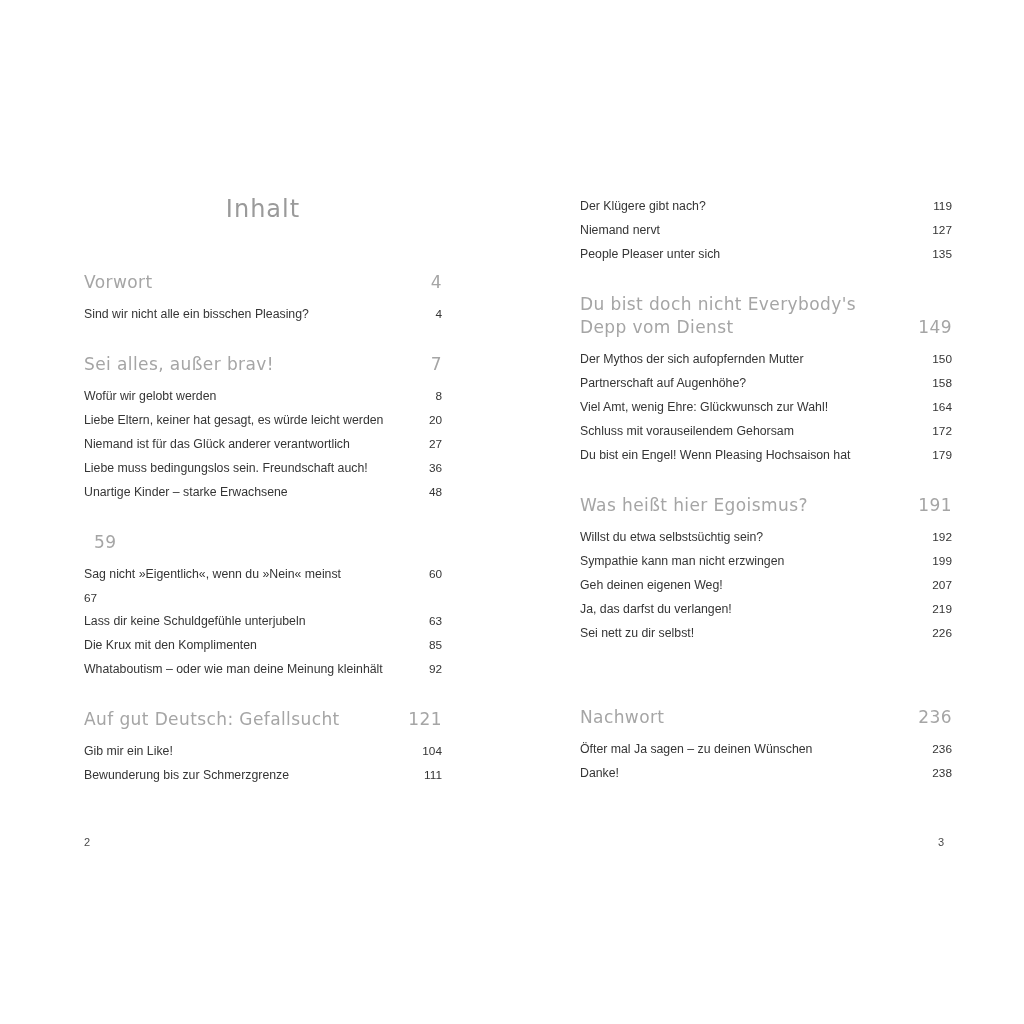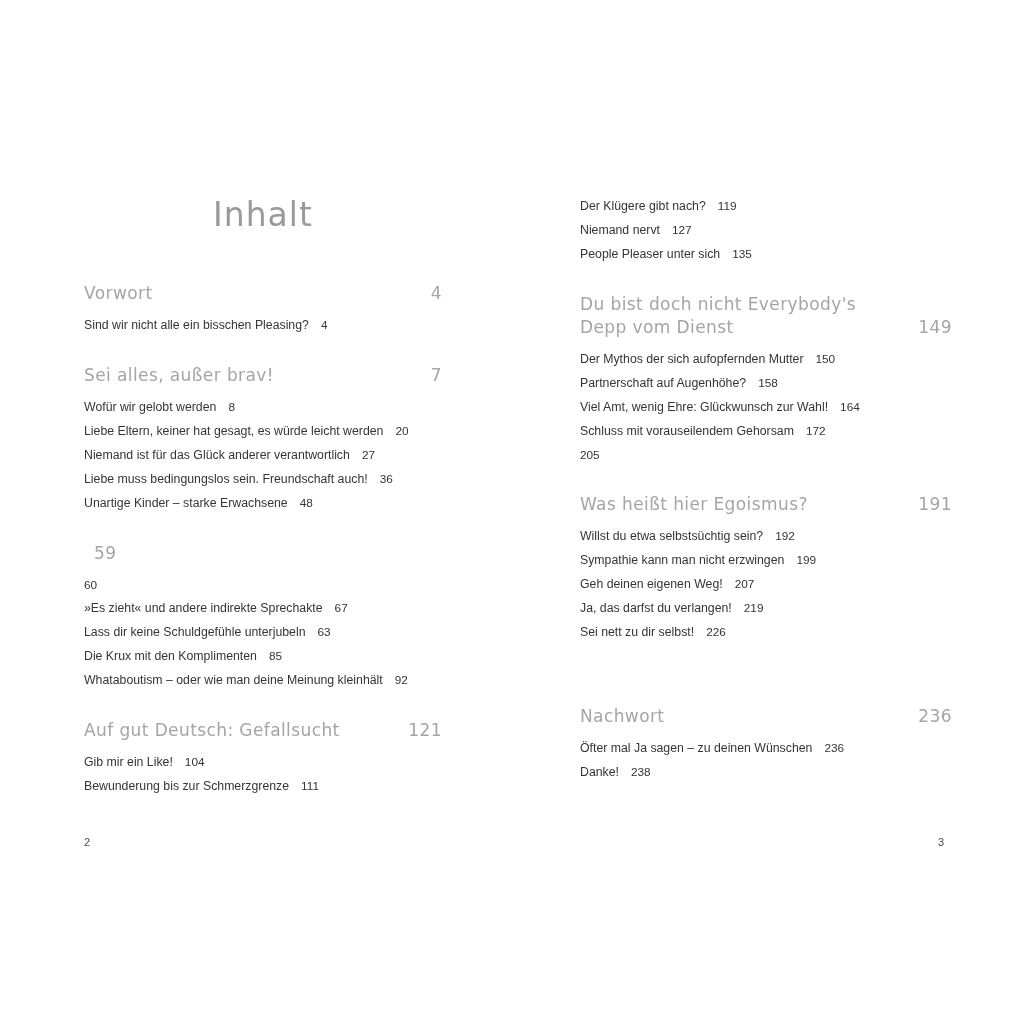--- a/index.html
+++ b/index.html
@@ -33,21 +33,21 @@
     width: 512px;
     padding: 195px 70px 0 84px;
   }
   .page-right {
     width: 512px;
     padding: 195px 72px 0 68px;
   }
 
   .toc-title {
     font-family: "DejaVu Sans", sans-serif;
-    font-size: 33px;
+    font-size: 24px;
     color: #9a9a9a;
     letter-spacing: 1px;
     text-align: center;
     margin: 0 0 48px 0;
     font-weight: 400;
   }
 
   .section {
     margin-bottom: 26px;
   }
@@ -73,21 +73,21 @@
   .section-head .sec-page {
     font-size: 17px;
     white-space: nowrap;
     padding-left: 10px;
     align-self: flex-end;
   }
 
   .entry {
     display: flex;
     align-items: baseline;
-    justify-content: flex-start;
+    justify-content: space-between;
     font-size: 12.3px;
     color: #353535;
     line-height: 1.45;
     padding: 3.1px 0;
   }
   .entry .e-title {
     padding-right: 12px;
   }
   .entry .e-page {
     white-space: nowrap;
@@ -151,24 +151,24 @@
           <span class="e-title">Unartige Kinder – starke Erwachsene</span>
           <span class="e-page">48</span>
         </div>
       </div>
 
       <div class="section">
         <div class="section-head">
           <span class="sec-page">59</span>
         </div>
         <div class="entry">
+          <span class="e-title">Sag nicht »Eigentlich«, wenn du »Nein« meinst</span>
           <span class="e-page">60</span>
         </div>
         <div class="entry">
-          <span class="e-title">»Es zieht« und andere indirekte Sprechakte</span>
           <span class="e-page">67</span>
         </div>
         <div class="entry">
           <span class="e-title">Lass dir keine Schuldgefühle unterjubeln</span>
           <span class="e-page">63</span>
         </div>
         <div class="entry">
           <span class="e-title">Die Krux mit den Komplimenten</span>
           <span class="e-page">85</span>
         </div>
@@ -234,21 +234,22 @@
         </div>
         <div class="entry">
           <span class="e-title">Viel Amt, wenig Ehre: Glückwunsch zur Wahl!</span>
           <span class="e-page">164</span>
         </div>
         <div class="entry">
           <span class="e-title">Schluss mit vorauseilendem Gehorsam</span>
           <span class="e-page">172</span>
         </div>
         <div class="entry">
-          <span class="e-page">205</span>
+          <span class="e-title">Du bist ein Engel! Wenn Pleasing Hochsaison hat</span>
+          <span class="e-page">179</span>
         </div>
       </div>
 
       <div class="section">
         <div class="section-head">
           <span class="sec-title">Was heißt hier Egoismus?</span>
           <span class="sec-page">191</span>
         </div>
         <div class="entry">
           <span class="e-title">Willst du etwa selbstsüchtig sein?</span>

